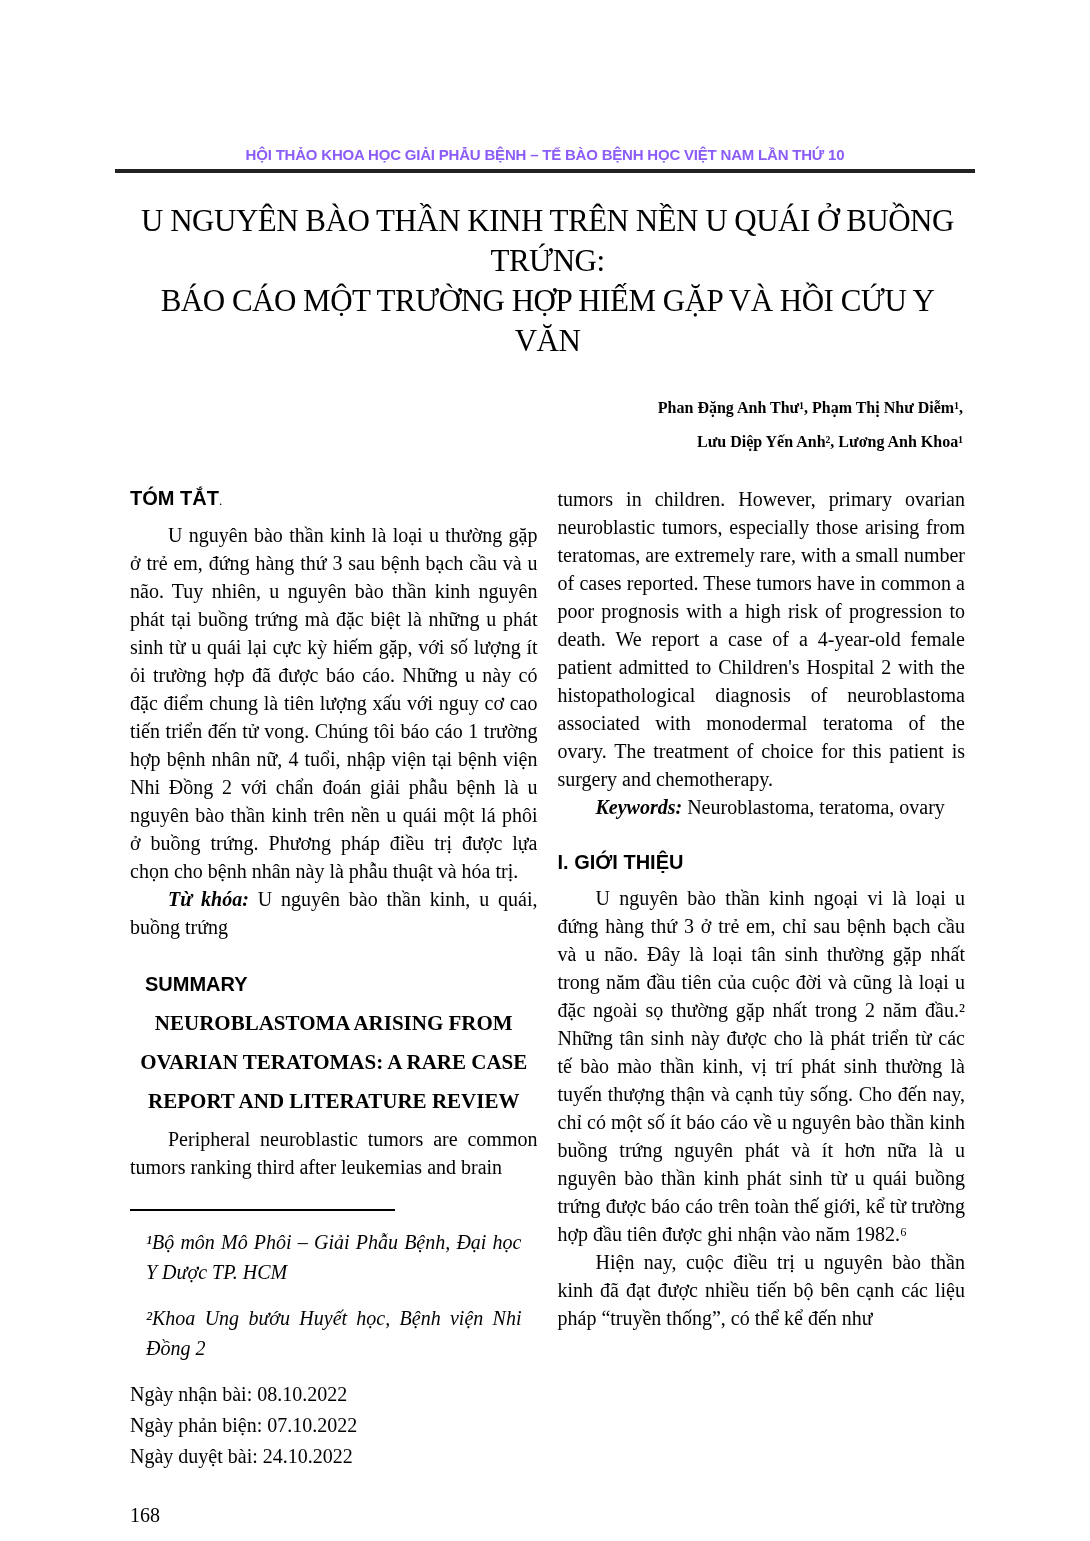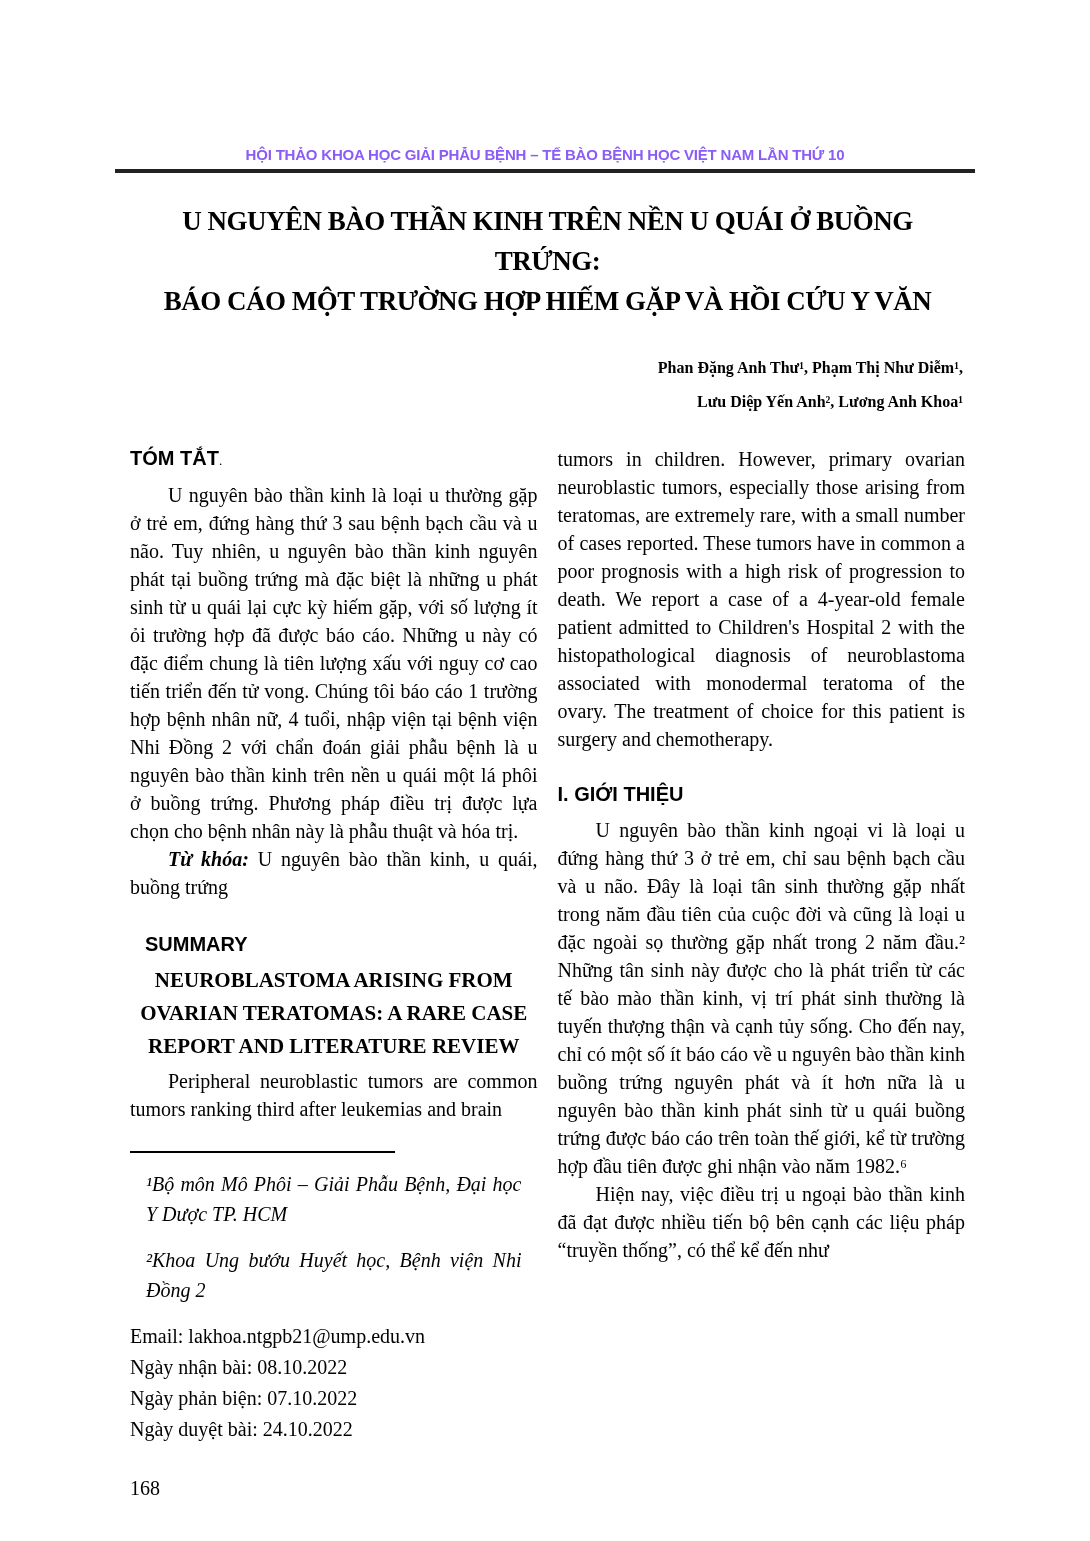--- a/index.html
+++ b/index.html
@@ -26,22 +26,22 @@
     font-weight: bold;
     font-size: 15px;
     letter-spacing: -0.2px;
     color: #8b5cf6;
     padding-bottom: 6px;
     border-bottom: 4px solid #222222;
   }
   .title-block {
     margin: 28px 125px 0 130px;
     text-align: center;
-    font-weight: bold;
-    font-size: 27px;
+    font-weight: normal;
+    font-size: 31px;
     line-height: 40px;
     letter-spacing: -0.5px;
   }
   .authors-block {
     margin: 30px 127px 0 130px;
     text-align: right;
     font-weight: bold;
     font-size: 16px;
     line-height: 34px;
   }
@@ -75,21 +75,21 @@
   }
   .para.noindent { text-indent: 0; }
   .kw-label {
     font-weight: bold;
     font-style: italic;
   }
   .summary-heading { margin-top: 30px; margin-left: 15px; }
   .summary-title {
     font-weight: bold;
     font-size: 21px;
-    line-height: 33px;
+    line-height: 39px;
     text-align: center;
     margin: 2px 4px 4px 4px;
   }
   .intro-heading { margin-top: 28px; margin-bottom: 9px; }
   .footnote-block {
     margin-top: 28px;
     font-size: 20px;
   }
   .fn-rule {
     width: 265px;
@@ -146,38 +146,40 @@
       <div class="sec-heading summary-heading">SUMMARY</div>
 
       <div class="summary-title">NEUROBLASTOMA ARISING FROM OVARIAN TERATOMAS: A RARE CASE REPORT AND LITERATURE REVIEW</div>
 
       <p class="para">Peripheral neuroblastic tumors are common tumors ranking third after leukemias and brain</p>
 
       <div class="footnote-block">
         <div class="fn-rule"></div>
         <p class="fn-aff">¹Bộ môn Mô Phôi – Giải Phẫu Bệnh, Đại học Y Dược TP. HCM</p>
         <p class="fn-aff">²Khoa Ung bướu Huyết học, Bệnh viện Nhi Đồng 2</p>
-        <p class="fn-line">Email: lakhoa.ntgpb21@ump.edu.vn</p>
         <p class="fn-line">Ngày nhận bài: 08.10.2022</p>
         <p class="fn-line">Ngày phản biện: 07.10.2022</p>
         <p class="fn-line">Ngày duyệt bài: 24.10.2022</p>
       </div>
 
     </div>
 
     <div class="col">
 
       <p class="para noindent">tumors in children. However, primary ovarian neuroblastic tumors, especially those arising from teratomas, are extremely rare, with a small number of cases reported. These tumors have in common a poor prognosis with a high risk of progression to death. We report a case of a 4-year-old female patient admitted to Children's Hospital 2 with the histopathological diagnosis of neuroblastoma associated with monodermal teratoma of the ovary. The treatment of choice for this patient is surgery and chemotherapy.</p>
 
+      <p class="para">
+        <span class="kw-label">Keywords:</span><span> Neuroblastoma, teratoma, ovary</span>
+      </p>
 
       <div class="sec-heading intro-heading">I. GIỚI THIỆU</div>
 
       <p class="para">U nguyên bào thần kinh ngoại vi là loại u đứng hàng thứ 3 ở trẻ em, chỉ sau bệnh bạch cầu và u não. Đây là loại tân sinh thường gặp nhất trong năm đầu tiên của cuộc đời và cũng là loại u đặc ngoài sọ thường gặp nhất trong 2 năm đầu.² Những tân sinh này được cho là phát triển từ các tế bào mào thần kinh, vị trí phát sinh thường là tuyến thượng thận và cạnh tủy sống. Cho đến nay, chỉ có một số ít báo cáo về u nguyên bào thần kinh buồng trứng nguyên phát và ít hơn nữa là u nguyên bào thần kinh phát sinh từ u quái buồng trứng được báo cáo trên toàn thế giới, kể từ trường hợp đầu tiên được ghi nhận vào năm 1982.⁶</p>
 
-      <p class="para">Hiện nay, việc điều trị u ngoại bào thần kinh đã đạt được nhiều tiến bộ bên cạnh các liệu pháp “truyền thống”, có thể kể đến như</p>
+      <p class="para">Hiện nay, cuộc điều trị u nguyên bào thần kinh đã đạt được nhiều tiến bộ bên cạnh các liệu pháp “truyền thống”, có thể kể đến như</p>
 
     </div>
 
   </div>
 
   <div class="page-number">168</div>
 
 </div>
 
 </body></html>

